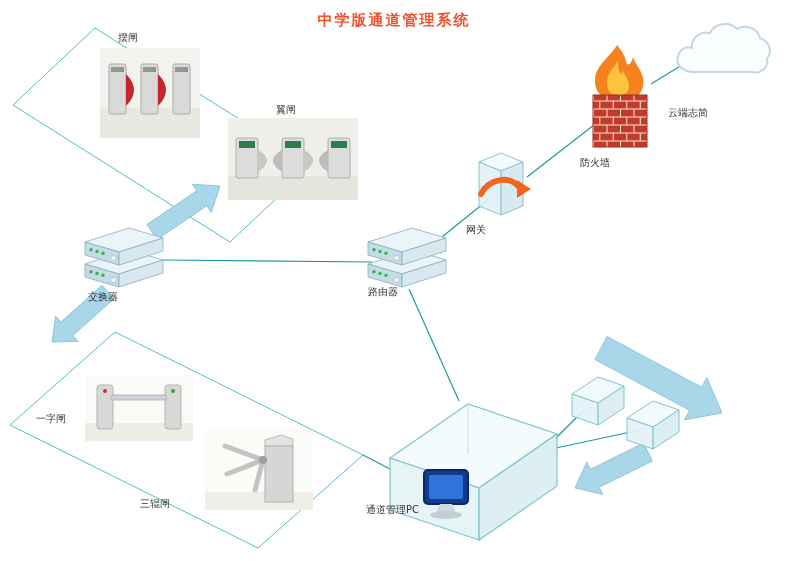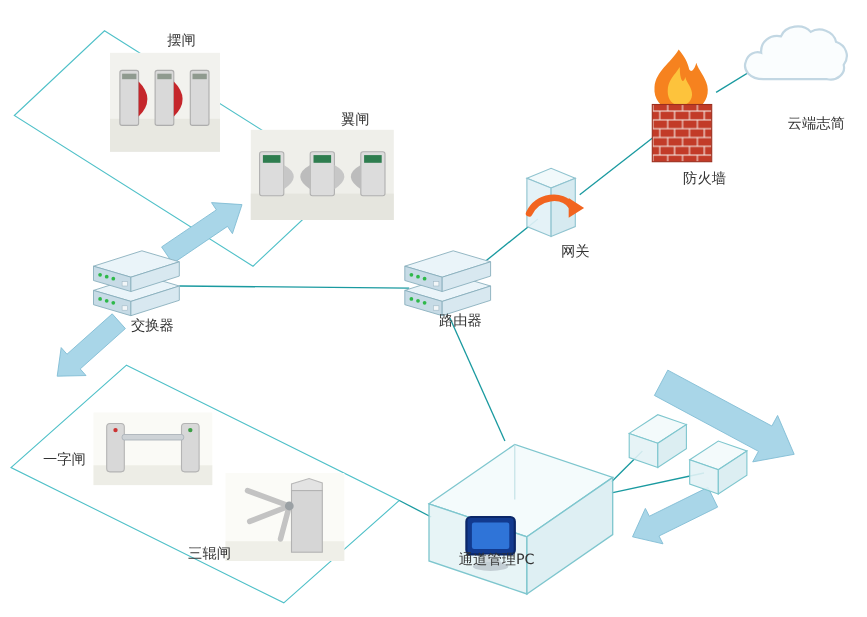--- a/index.html
+++ b/index.html
@@ -15,22 +15,22 @@
   .stage{
     position:relative;width:788px;height:561px;background:#ffffff;overflow:hidden;
     font-family:"DejaVu Sans","Liberation Sans",sans-serif;
   }
   svg.layer{position:absolute;left:0;top:0;}
   .title{
     position:absolute;top:11px;left:0;width:100%;text-align:center;
     font-size:15px;font-weight:bold;letter-spacing:2px;color:var(--c-title);
   }
   .lbl{
-    position:absolute;font-size:13px;color:var(--c-label);
-    text-align:right;white-space:nowrap;line-height:14px;
+    position:absolute;font-size:10px;color:var(--c-label);
+    text-align:left;white-space:nowrap;line-height:14px;
   }
 </style>
 </head>
 <body>
 
 <div class="stage">
 
   <svg class="layer" width="788" height="561" viewBox="0 0 788 561">
     <defs>
       <pattern id="bricks" x="0" y="0" width="27" height="16" patternUnits="userSpaceOnUse">
@@ -181,25 +181,26 @@
       <rect x="60" y="16" width="28" height="56" fill="#d6d6d6" stroke="#b2b2b2"></rect>
       <g stroke="#c3c3c3" stroke-width="5" stroke-linecap="round">
         <line x1="58" y1="30" x2="20" y2="16"></line>
         <line x1="58" y1="30" x2="22" y2="44"></line>
         <line x1="58" y1="30" x2="50" y2="60"></line>
       </g>
       <circle cx="58" cy="30" r="4" fill="#9aa0a4"></circle>
     </g>
   </svg>
 
+  <div class="title">中学版通道管理系统</div>
 
   <div class="lbl" style="left:118px;top:31px;width:60px">摆闸</div>
   <div class="lbl" style="left:276px;top:103px;width:60px">翼闸</div>
   <div class="lbl" style="left:88px;top:290px;width:70px">交换器</div>
   <div class="lbl" style="left:368px;top:285px;width:70px">路由器</div>
   <div class="lbl" style="left:466px;top:223px;width:70px">网关</div>
   <div class="lbl" style="left:580px;top:156px;width:80px">防火墙</div>
   <div class="lbl" style="left:668px;top:106px;width:100px">云端志简</div>
-  <div class="lbl" style="left:14px;top:412px;width:64px">一字闸</div>
+  <div class="lbl" style="left:36px;top:412px;width:64px">一字闸</div>
   <div class="lbl" style="left:140px;top:497px;width:70px">三辊闸</div>
   <div class="lbl" style="left:366px;top:503px;width:120px">通道管理PC</div>
 
 </div>
 
 </body></html>

